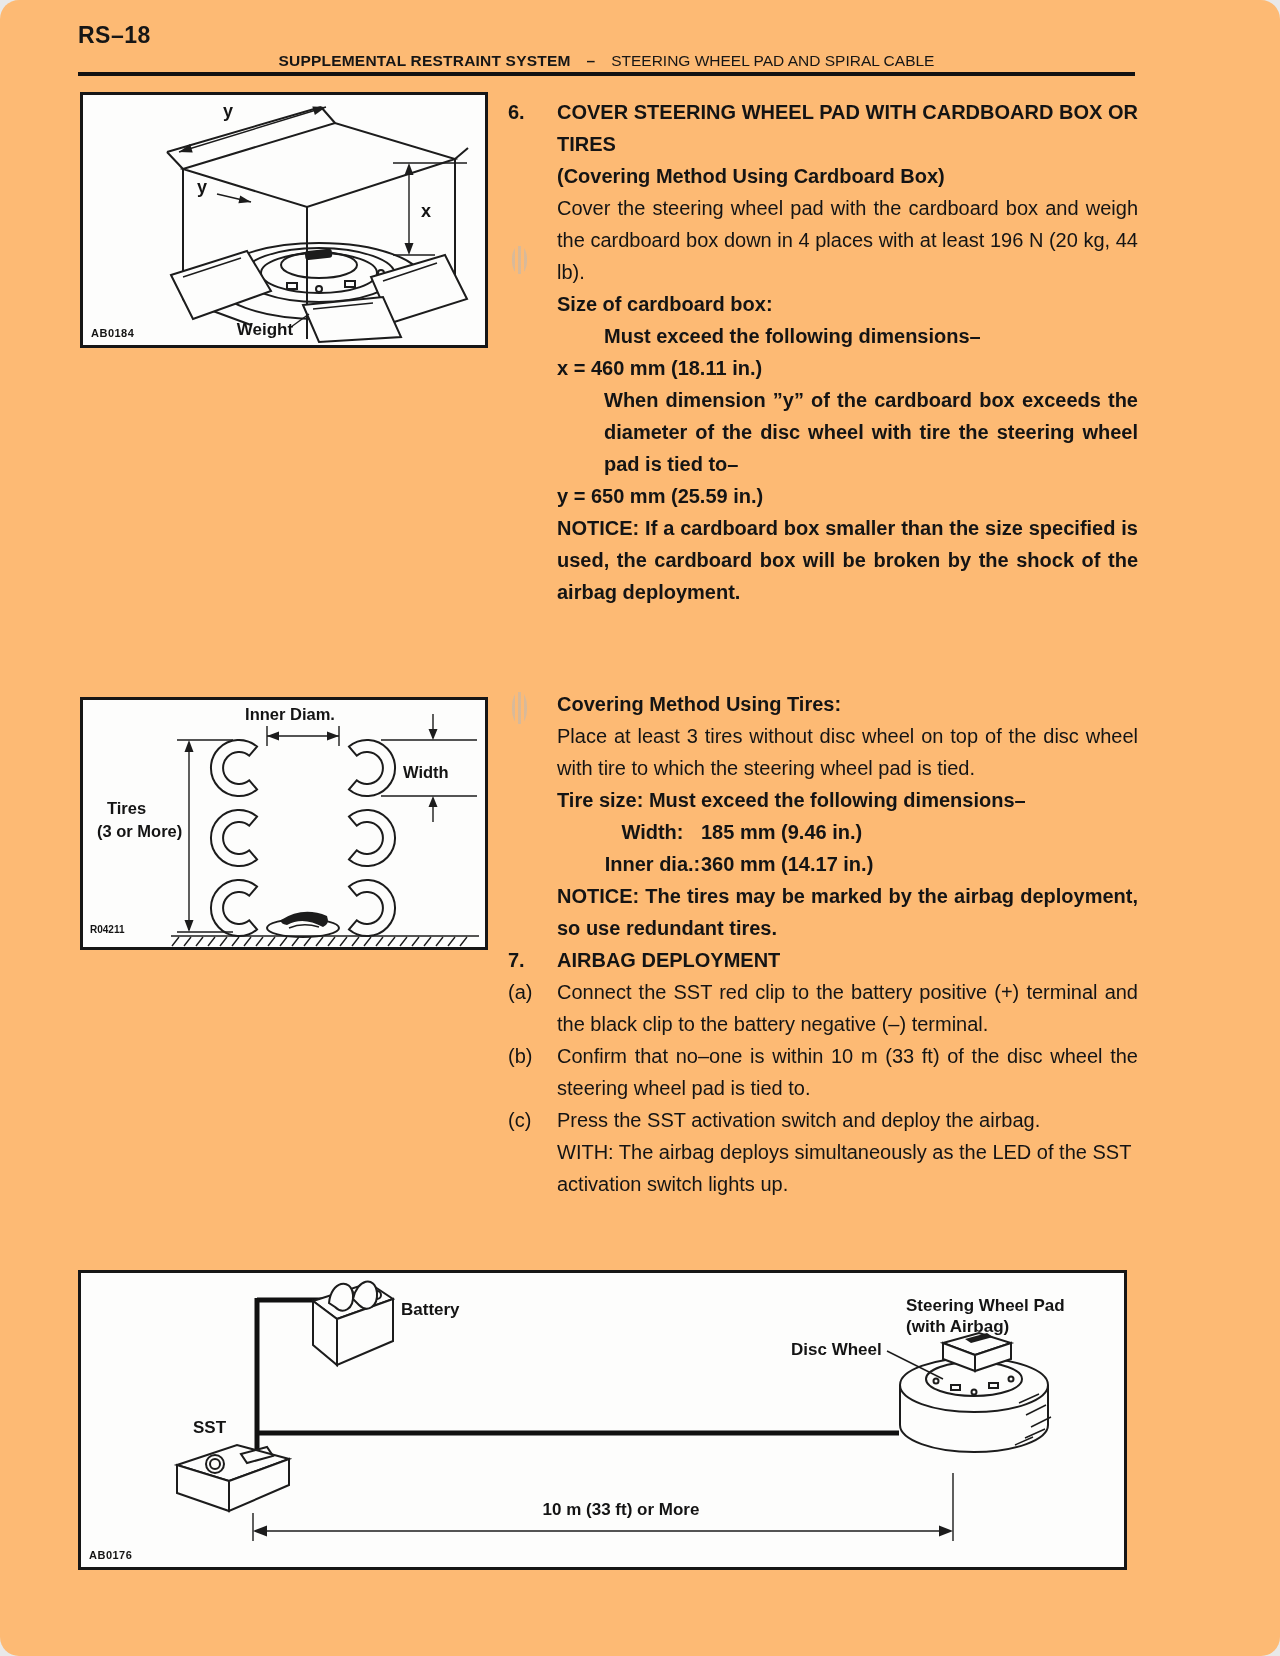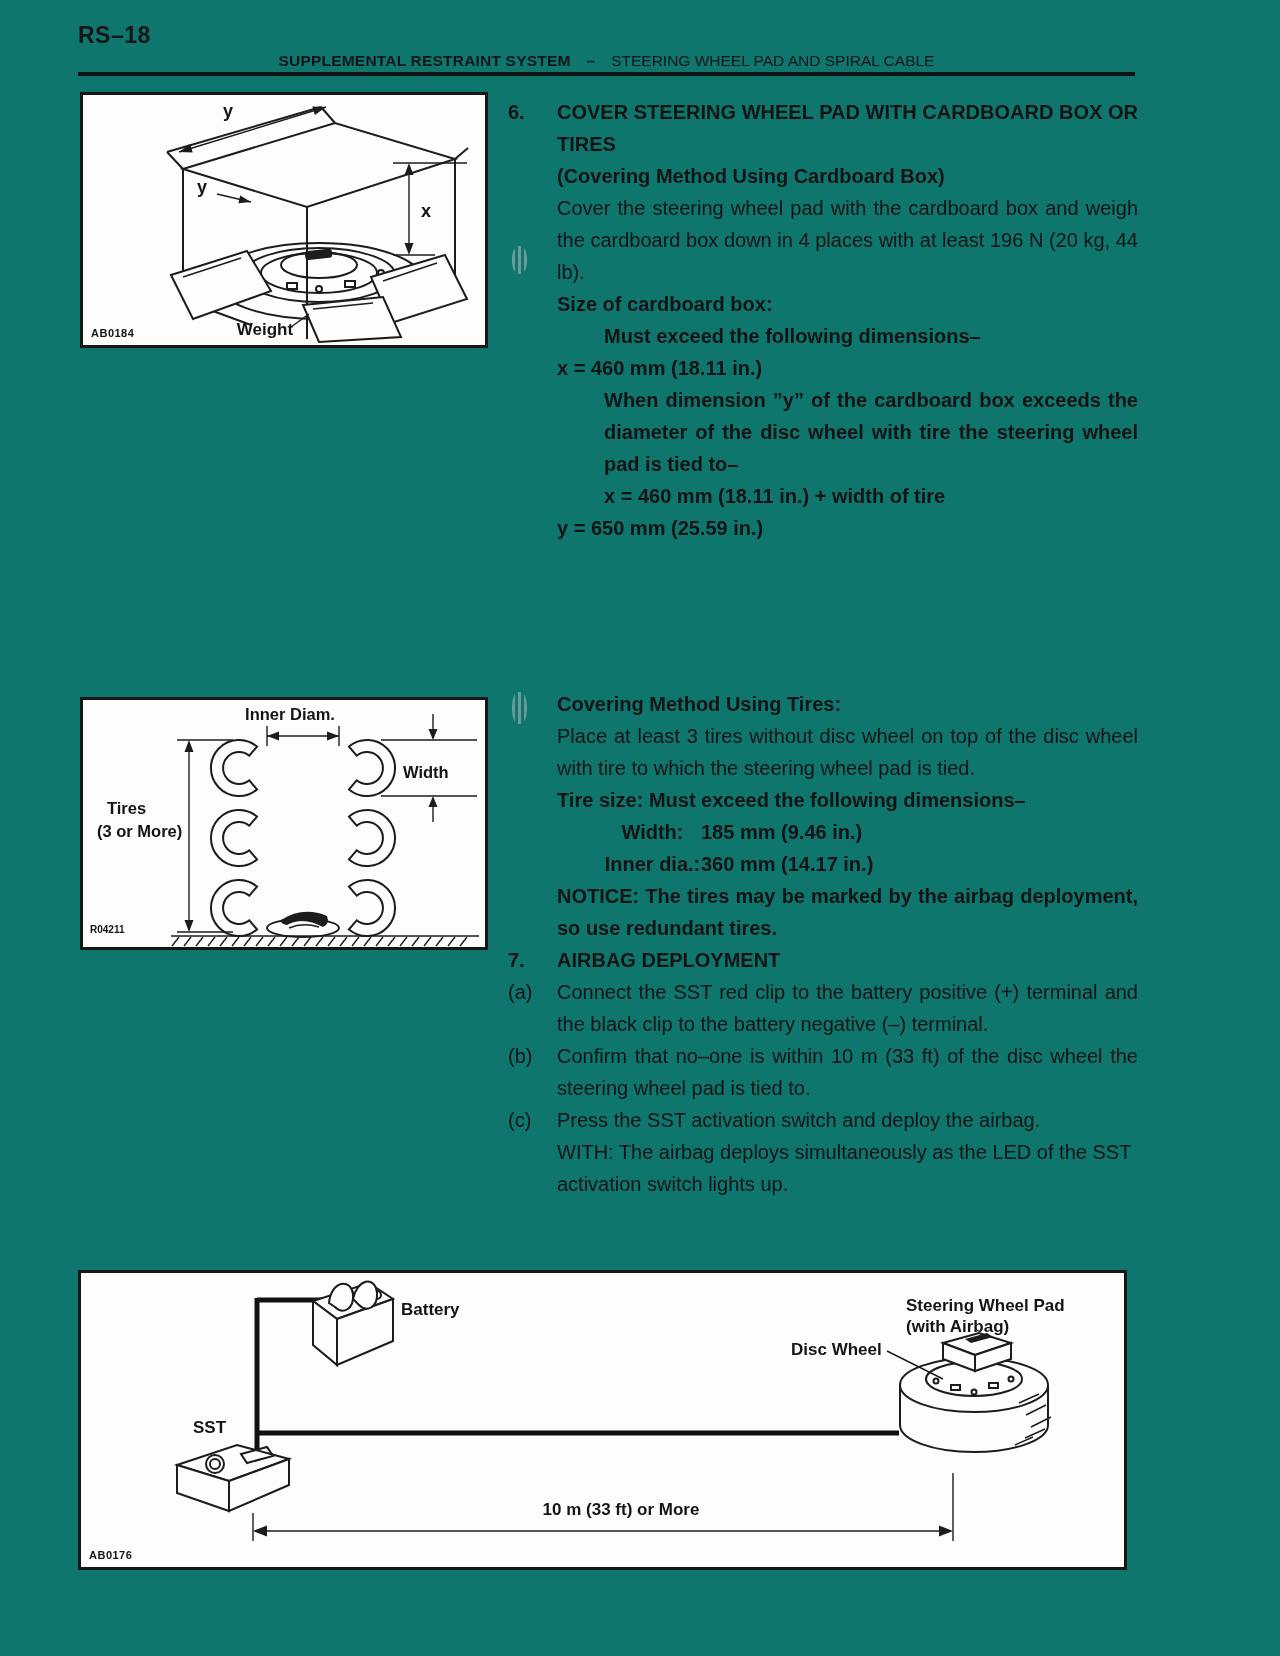--- a/index.html
+++ b/index.html
@@ -1,17 +1,17 @@
 <!DOCTYPE html>
 <html><head>
 <meta charset="utf-8">
 <style>
   html,body{margin:0;padding:0;background:#e9e9e9;}
-  .page{position:relative;width:1280px;height:1656px;background:#0f766e;
-        font-family:"Liberation Sans",sans-serif;color:#161616;overflow:hidden;}
+  .page{position:relative;width:1280px;height:1656px;background:#fdba74;
+        font-family:"Liberation Sans",sans-serif;color:#161616;overflow:hidden;border-radius:19px;}
 
   
   .pageno{position:absolute;left:78px;top:22px;font-size:23px;font-weight:bold;letter-spacing:.5px;}
   .runhead{position:absolute;left:78px;top:52px;width:1057px;text-align:center;font-size:15.5px;white-space:nowrap;}
   .runhead .b{font-weight:bold;letter-spacing:.2px;}
   .runhead .sep{display:inline-block;margin:0 16px;font-weight:bold;}
   .rule{position:absolute;left:78px;top:72px;width:1057px;height:4px;background:#121212;}
 
   
   .fig{position:absolute;border:3px solid #161616;background:#fdfdfc;}
@@ -213,22 +213,22 @@
     <div class="item">
       <div class="n">6.</div>
       <div class="t b just">COVER STEERING WHEEL PAD WITH CARDBOARD BOX OR TIRES</div>
     </div>
     <div class="ind1 b">(Covering Method Using Cardboard Box)</div>
     <div class="ind1 just">Cover the steering wheel pad with the cardboard box and weigh the cardboard box down in 4 places with at least 196 N (20 kg, 44 lb).</div>
     <div class="ind1 b">Size of cardboard box:</div>
     <div class="ind2 b">Must exceed the following dimensions–</div>
     <div class="ind1 b">x = 460 mm (18.11 in.)</div>
     <div class="ind2 b just">When dimension ”y” of the cardboard box exceeds the diameter of the disc wheel with tire the steering wheel pad is tied to–</div>
-    <div class="ind2 b">x = 460 mm (18.11 in.) + width of tire</div>
     <div class="ind1 b">y = 650 mm (25.59 in.)</div>
+    <div class="ind1 b just">NOTICE: If a cardboard box smaller than the size specified is used, the cardboard box will be broken by the shock of the airbag deployment.</div>
   </div>
 
   <div class="col" id="colB">
     <div class="ind1 b">Covering Method Using Tires:</div>
     <div class="ind1 just">Place at least 3 tires without disc wheel on top of the disc wheel with tire to which the steering wheel pad is tied.</div>
     <div class="ind1 b">Tire size: Must exceed the following dimensions–</div>
     <div class="dimrow">
       <div class="dl">Width:</div>
       <div>185 mm (9.46 in.)</div>
     </div>

